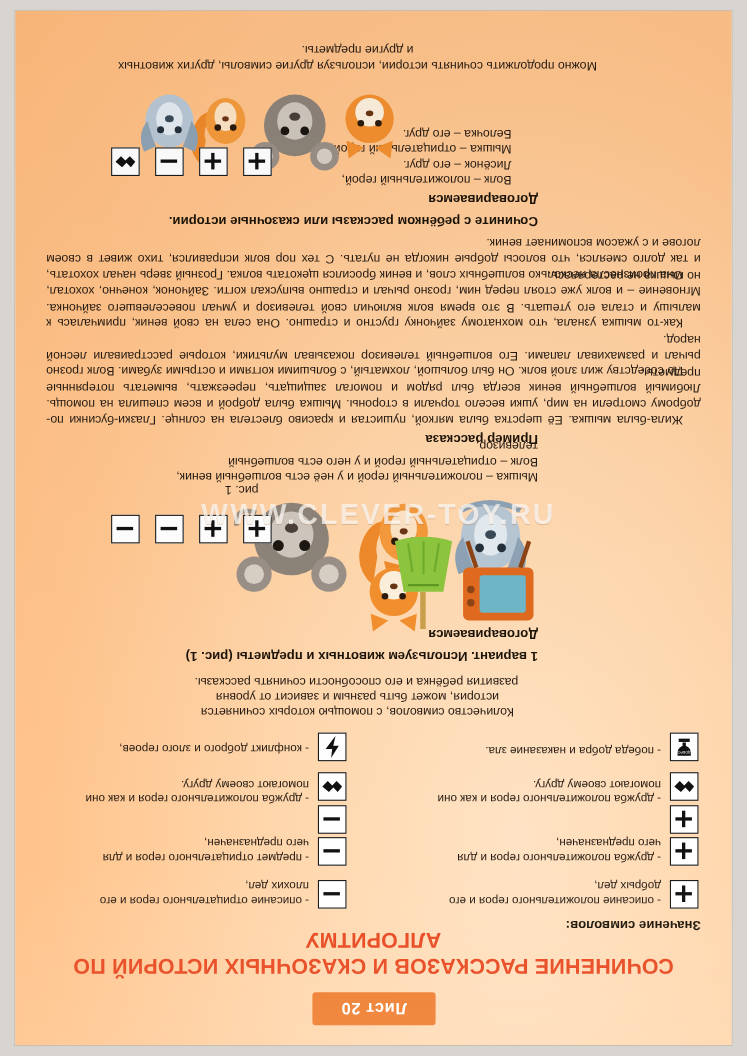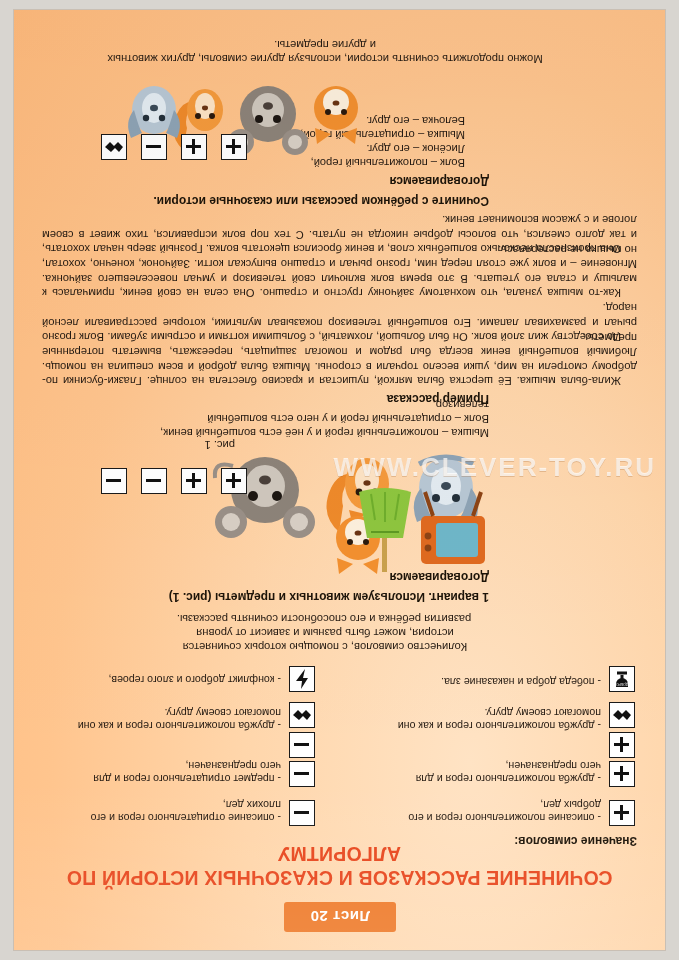--- a/index.html
+++ b/index.html
@@ -119,24 +119,24 @@
     line-height: 13px;
     color: #241a12;
   }
 
   
   .fig { position: absolute; }
 
   
   .watermark {
     position: absolute;
-    left: 56px;
+    left: 44px;
     top: 452px;
     width: 600px;
-    text-align: right;
+    text-align: center;
     color: rgba(255,255,255,0.72);
     font-size: 26px;
     font-weight: bold;
     letter-spacing: 2px;
     text-shadow: 0 1px 0 rgba(150,90,40,0.25);
     transform: rotate(0deg);
     pointer-events: none;
   }
 </style>
 </head>

